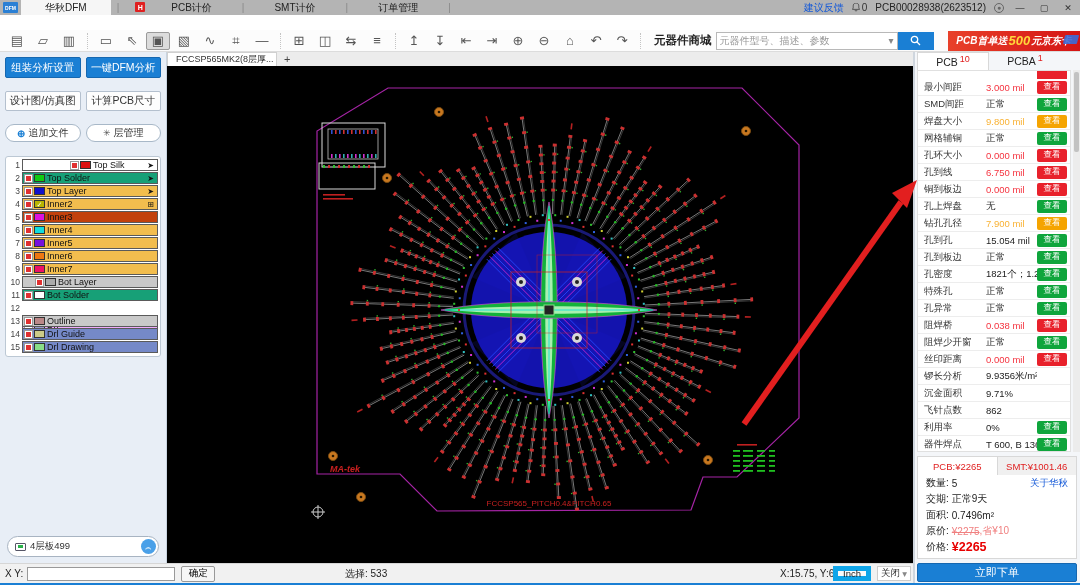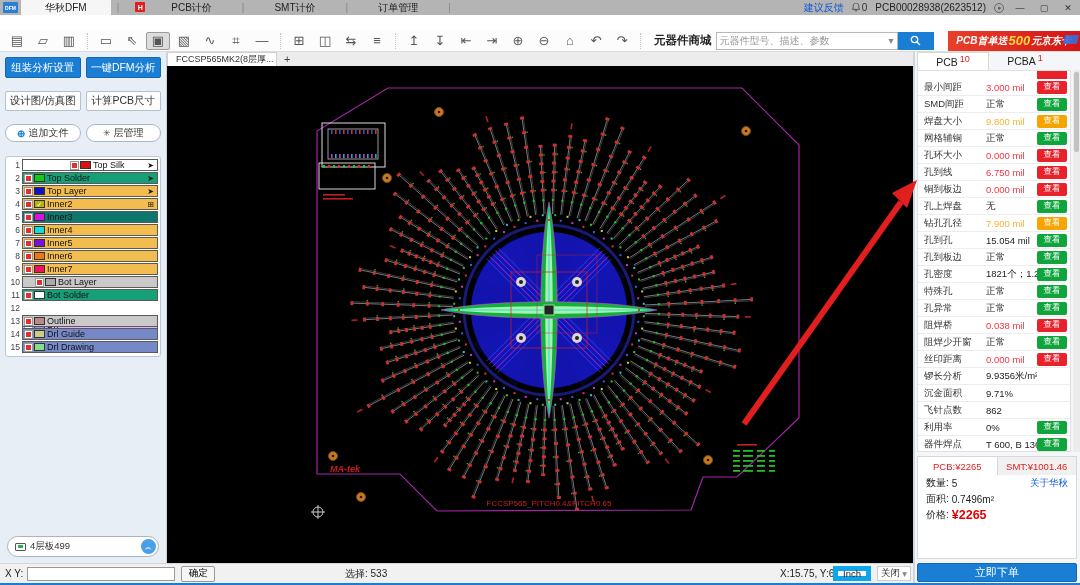--- a/index.html
+++ b/index.html
@@ -276,21 +276,21 @@
           <span class="lnum">4</span>
           <span class="lbar" style="background: rgb(242, 189, 78);">
             <span class="lchk"></span>
             <span class="lsw" style="background: rgb(184, 180, 0);">✓</span>
             <span class="lname">Inner2</span>
             <span class="licon">⊞</span>
           </span>
         </div>
         <div class="lrow">
           <span class="lnum">5</span>
-          <span class="lbar" style="background: #0f766e; justify-content: flex-end;">
+          <span class="lbar" style="background: #c2410c; justify-content: flex-end;">
             <span class="lchk"></span>
             <span class="lsw" style="background: rgb(221, 17, 221);"></span>
             <span class="lname">Inner3</span>
           </span>
         </div>
         <div class="lrow">
           <span class="lnum">6</span>
           <span class="lbar" style="background: rgb(242, 189, 78);">
             <span class="lchk"></span>
             <span class="lsw" style="background: rgb(17, 221, 221);"></span>
@@ -1623,22 +1623,31 @@
       <div id="ptabs">
         <span class="ptab active">PCB:¥2265</span>
         <span class="ptab">SMT:¥1001.46</span>
       </div>
       <div class="prow">
         <span class="lab">数量:</span>
           <span>5</span>
         <span class="about">关于华秋</span>
       </div>
       <div class="prow">
+        <span class="lab">交期:</span>
+          <span>正常9天</span>
+      </div>
+      <div class="prow">
         <span class="lab">面积:</span>
           <span>0.7496m²</span>
+      </div>
+      <div class="prow">
+        <span class="lab">原价:</span>
+        <span class="strike">¥2275</span>
+        <span class="savetxt">,省¥10</span>
       </div>
       <div class="prow">
         <span class="lab">价格:</span>
         <span class="bigprice">¥2265</span>
       </div>
     </div>
     <button id="orderbtn">立即下单</button>
   </div>
 
   <div id="statusbar">

